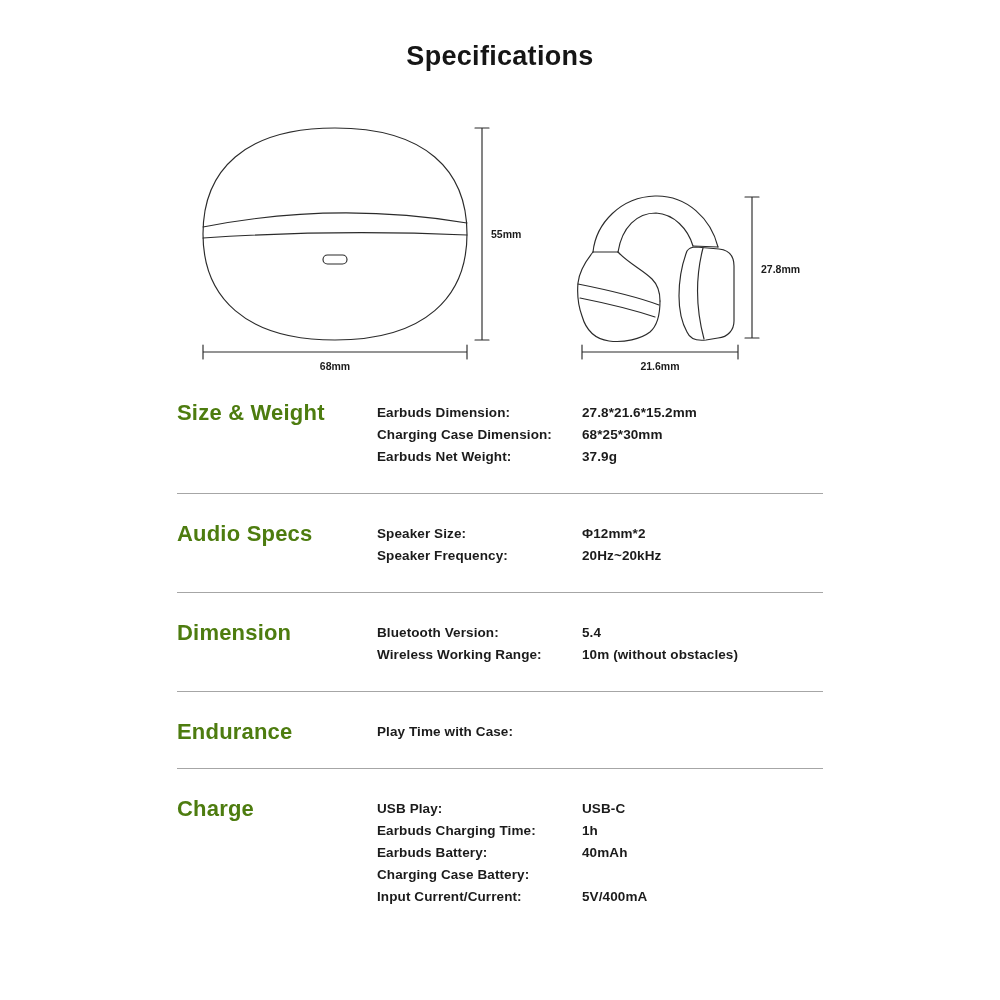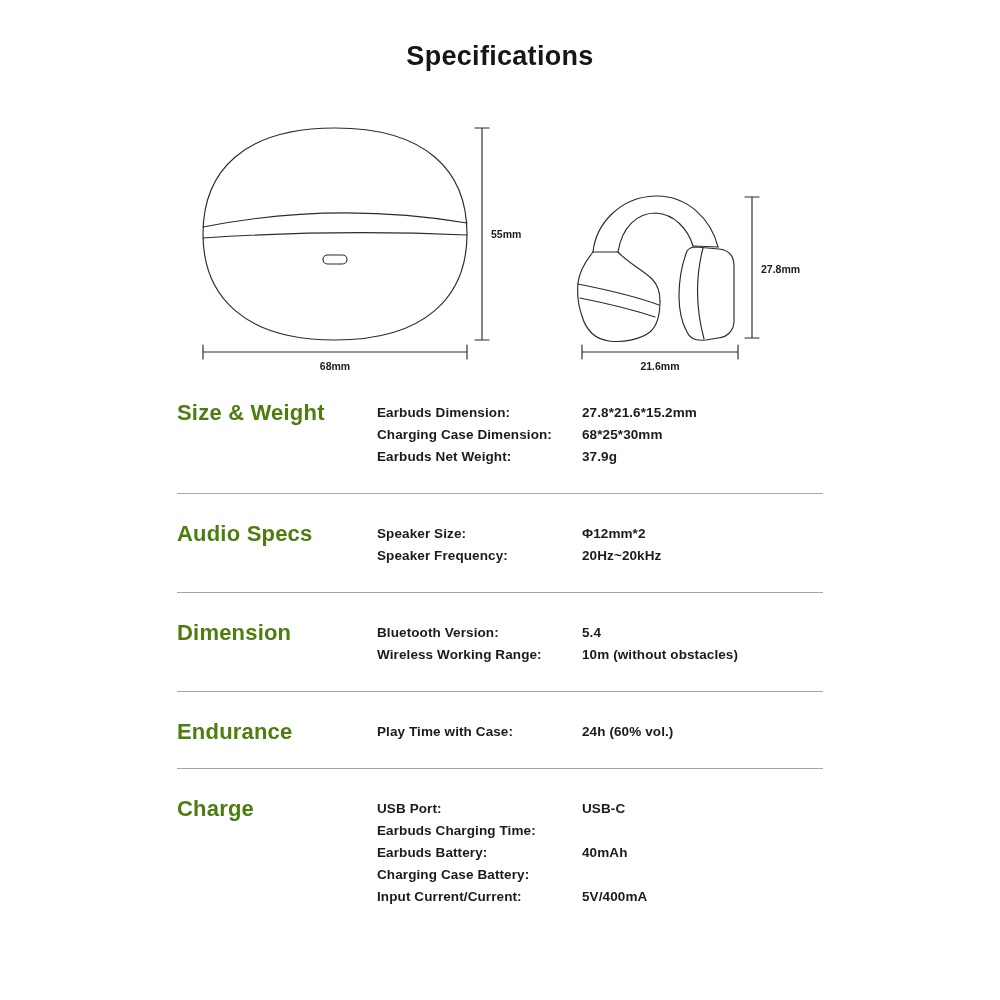--- a/index.html
+++ b/index.html
@@ -170,35 +170,35 @@
   </div>
 </div>
   </section>
 
   <section class="section">
     <h2 class="section-heading">Endurance</h2>
     <div class="rows">
 
   <div class="row">
     <span class="label">Play Time with Case:</span>
-    <span class="value">24h (60% vol.)</span>
   </div>
 </div>
   </section>
 
   <section class="section">
     <h2 class="section-heading">Charge</h2>
     <div class="rows">
   <div class="row">
-    <span class="label">USB Port:</span>
+    <span class="label">USB Play:</span>
     <span class="value">USB-C</span>
   </div>
 
   <div class="row">
     <span class="label">Earbuds Charging Time:</span>
+    <span class="value">1h</span>
   </div>
 
 
   <div class="row">
     <span class="label">Earbuds Battery:</span>
     <span class="value">40mAh</span>
   </div>
 
   <div class="row">
     <span class="label">Charging Case Battery:</span>

